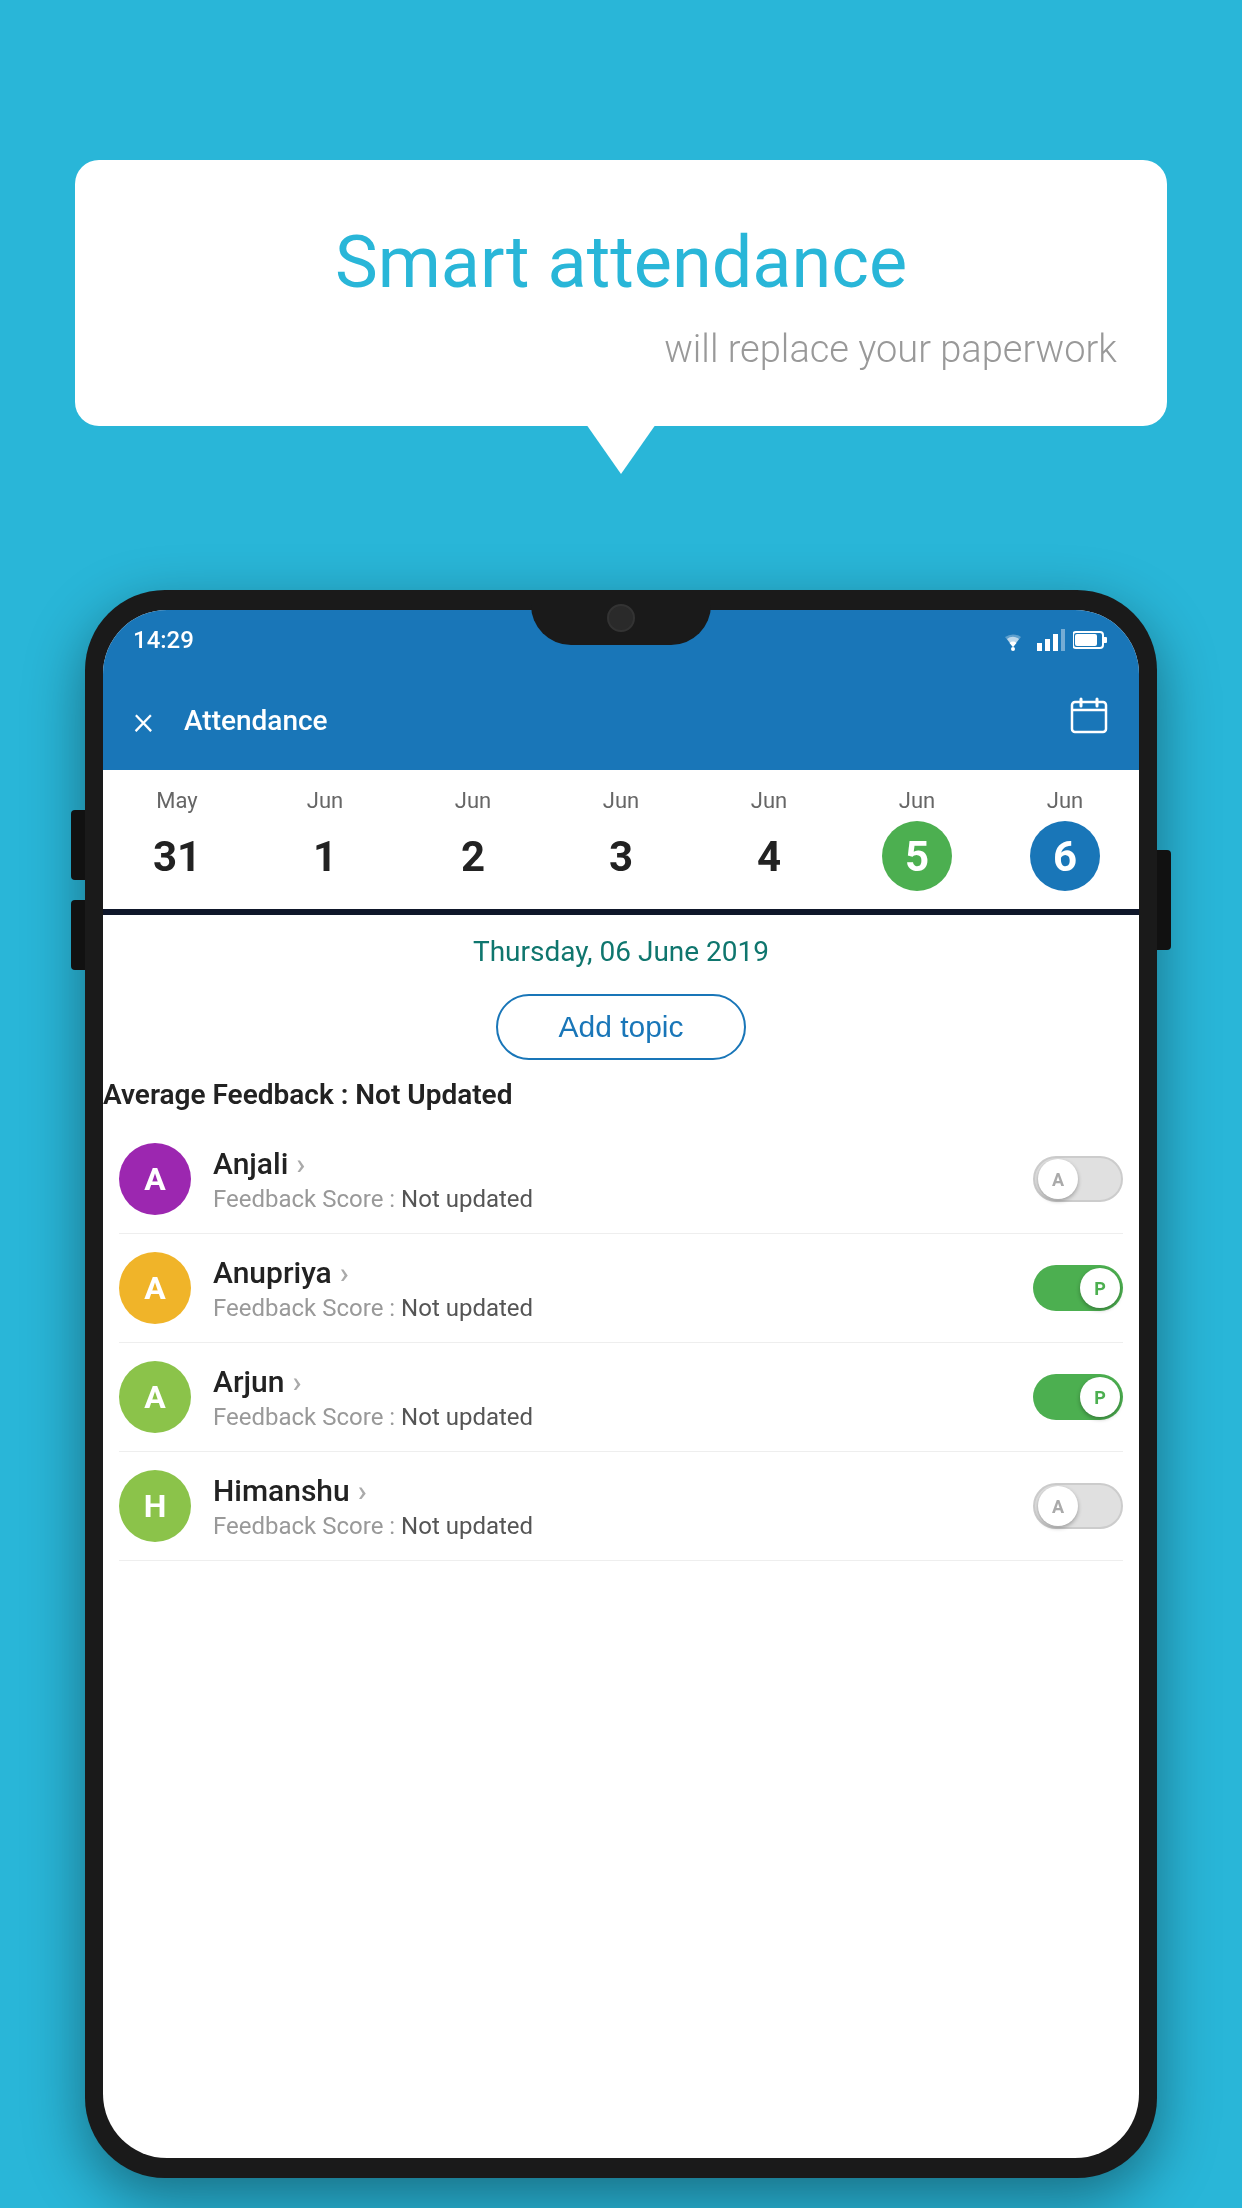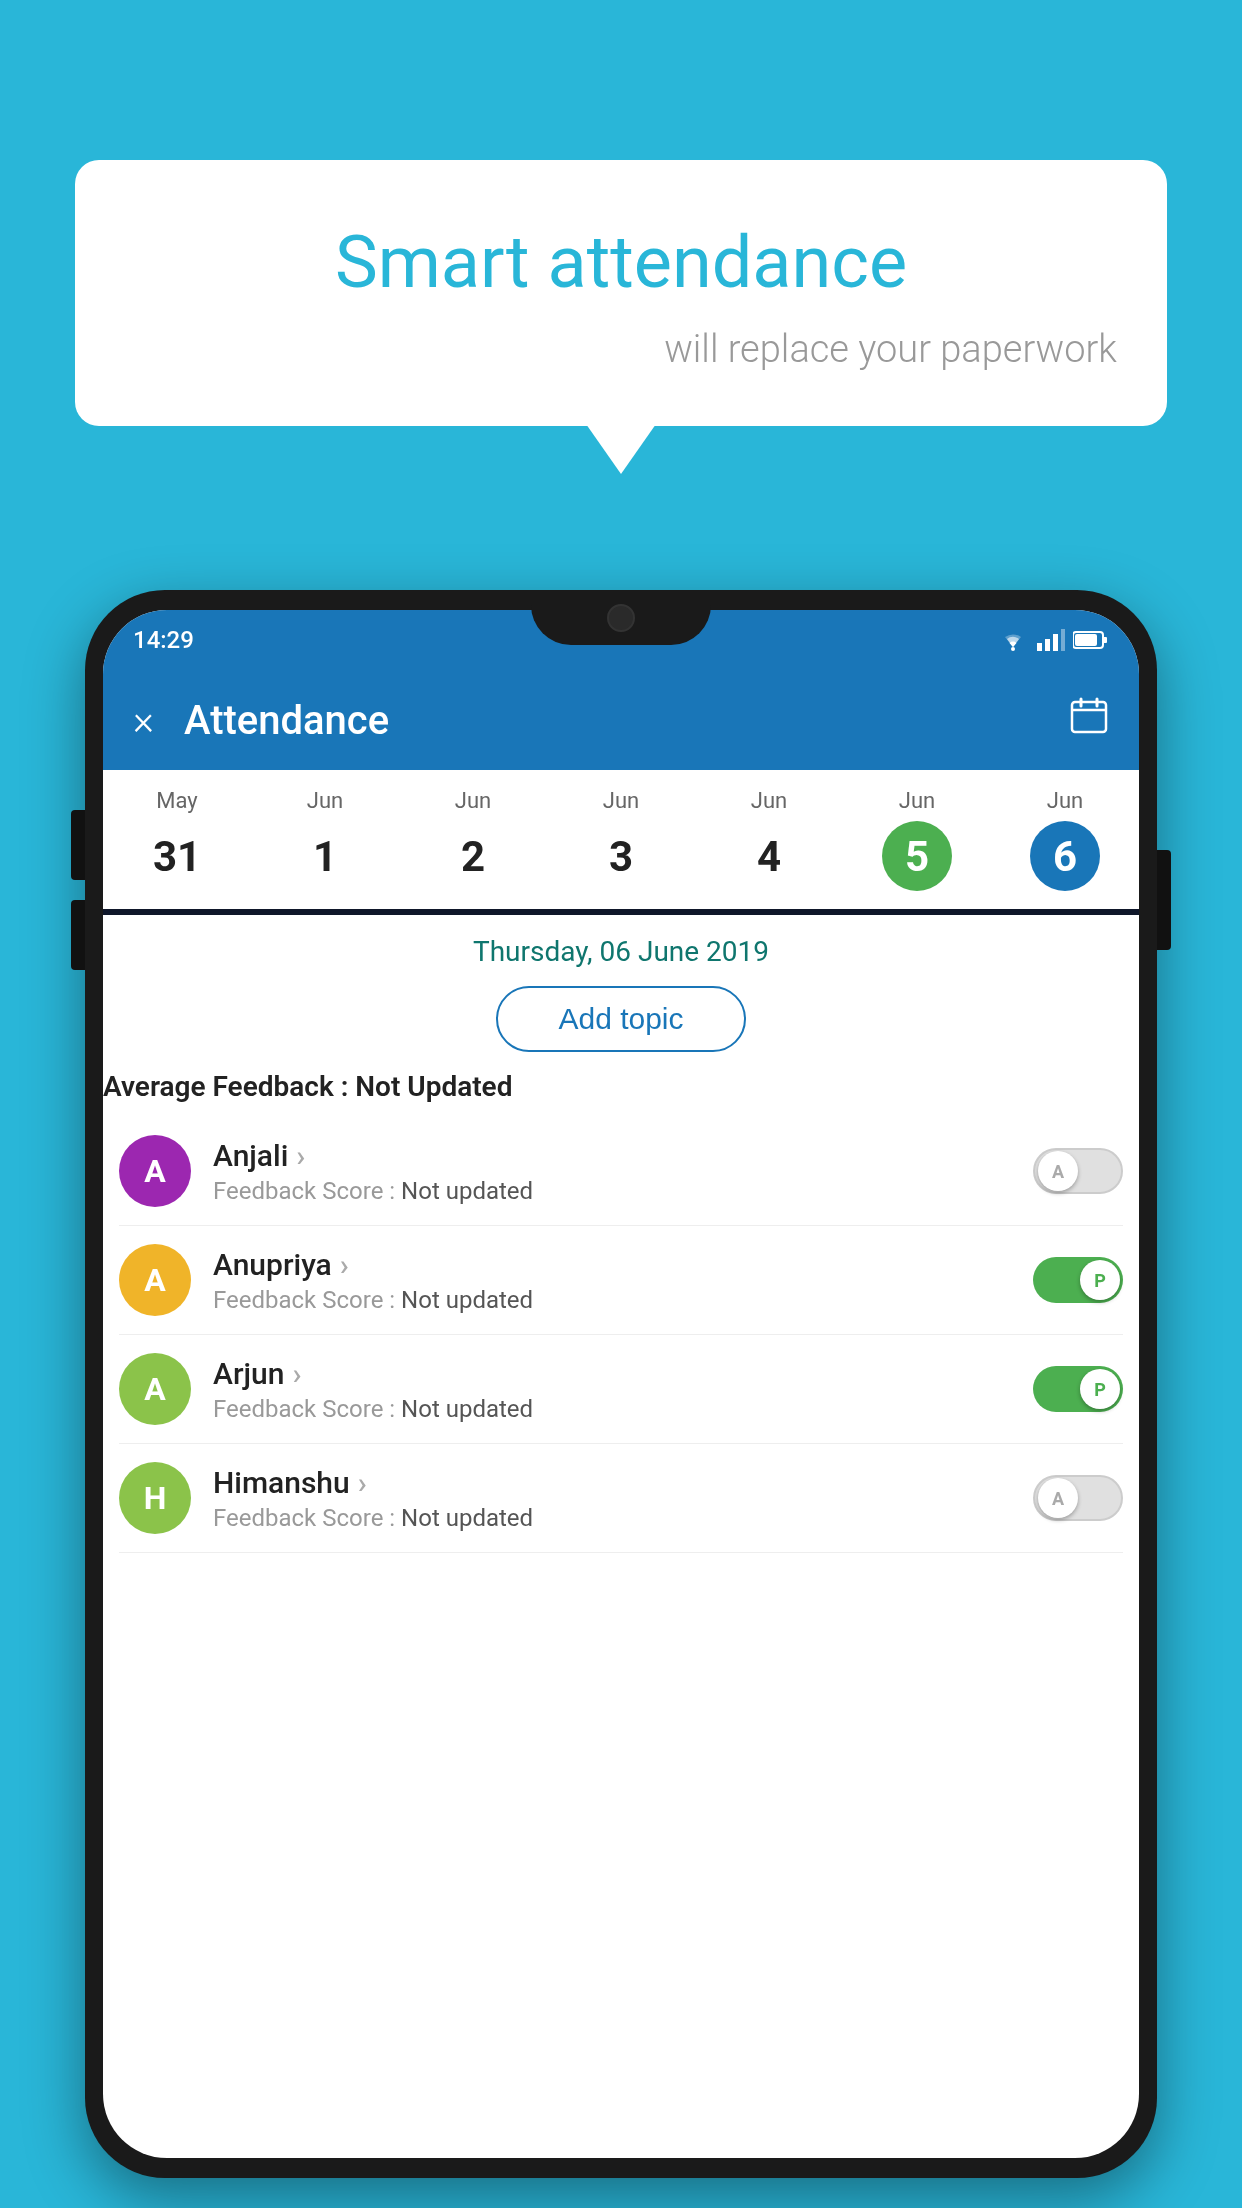--- a/index.html
+++ b/index.html
@@ -119,21 +119,21 @@
     }
     .close-btn {
       font-size: 40px;
       color: white;
       margin-right: 30px;
       cursor: pointer;
       font-weight: 300;
     }
     .app-title {
       flex: 1;
-      font-size: 40px;
+      font-size: 28px;
       font-weight: 500;
       color: white;
     }
     .calendar-btn {
       color: white;
       font-size: 36px;
       cursor: pointer;
     }
 
     
@@ -191,21 +191,21 @@
     .date-header {
       text-align: center;
       font-size: 28px;
       color: #0f766e;
       padding: 20px 0 14px;
     }
 
     
     .add-topic-btn {
       display: block;
-      margin: 4px auto 18px;
+      margin: 12px auto 18px;
       border: 2px solid #1976b8;
       background: white;
       color: #1976b8;
       border-radius: 50px;
       padding: 14px 60px;
       font-size: 30px;
       cursor: pointer;
       width: fit-content;
     }
 

